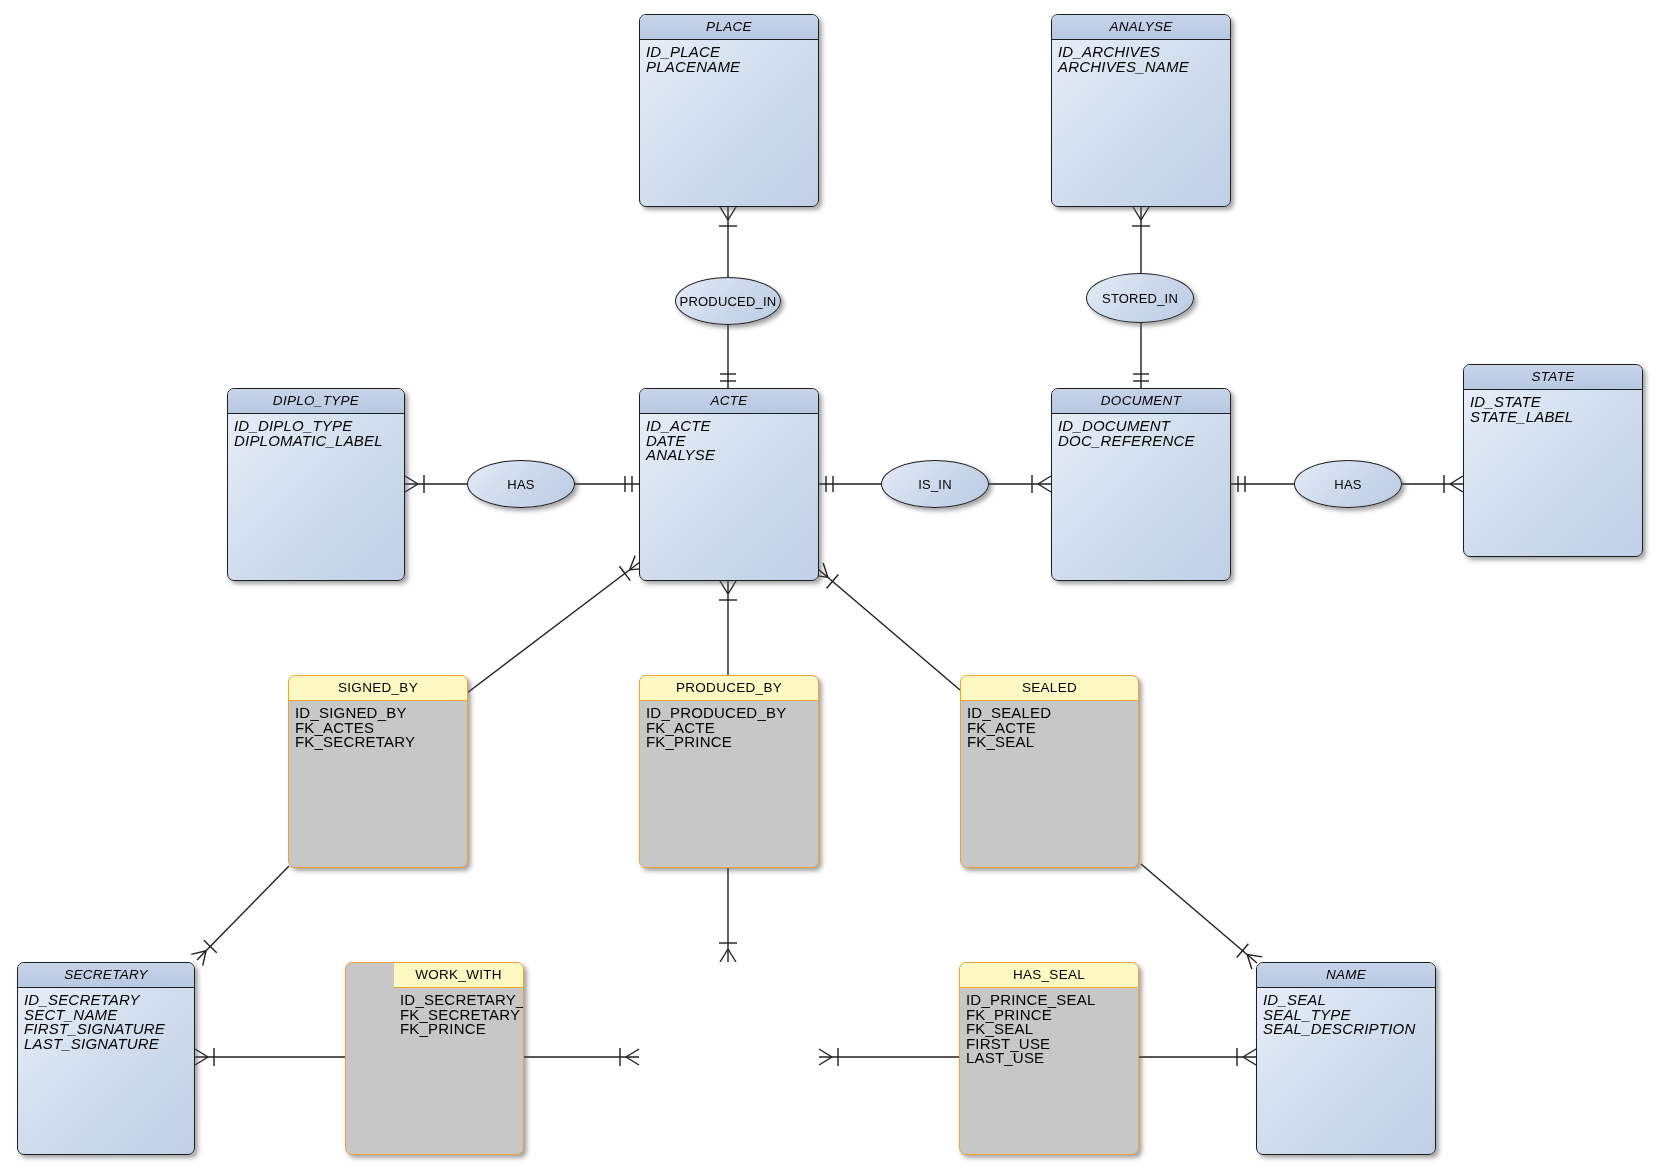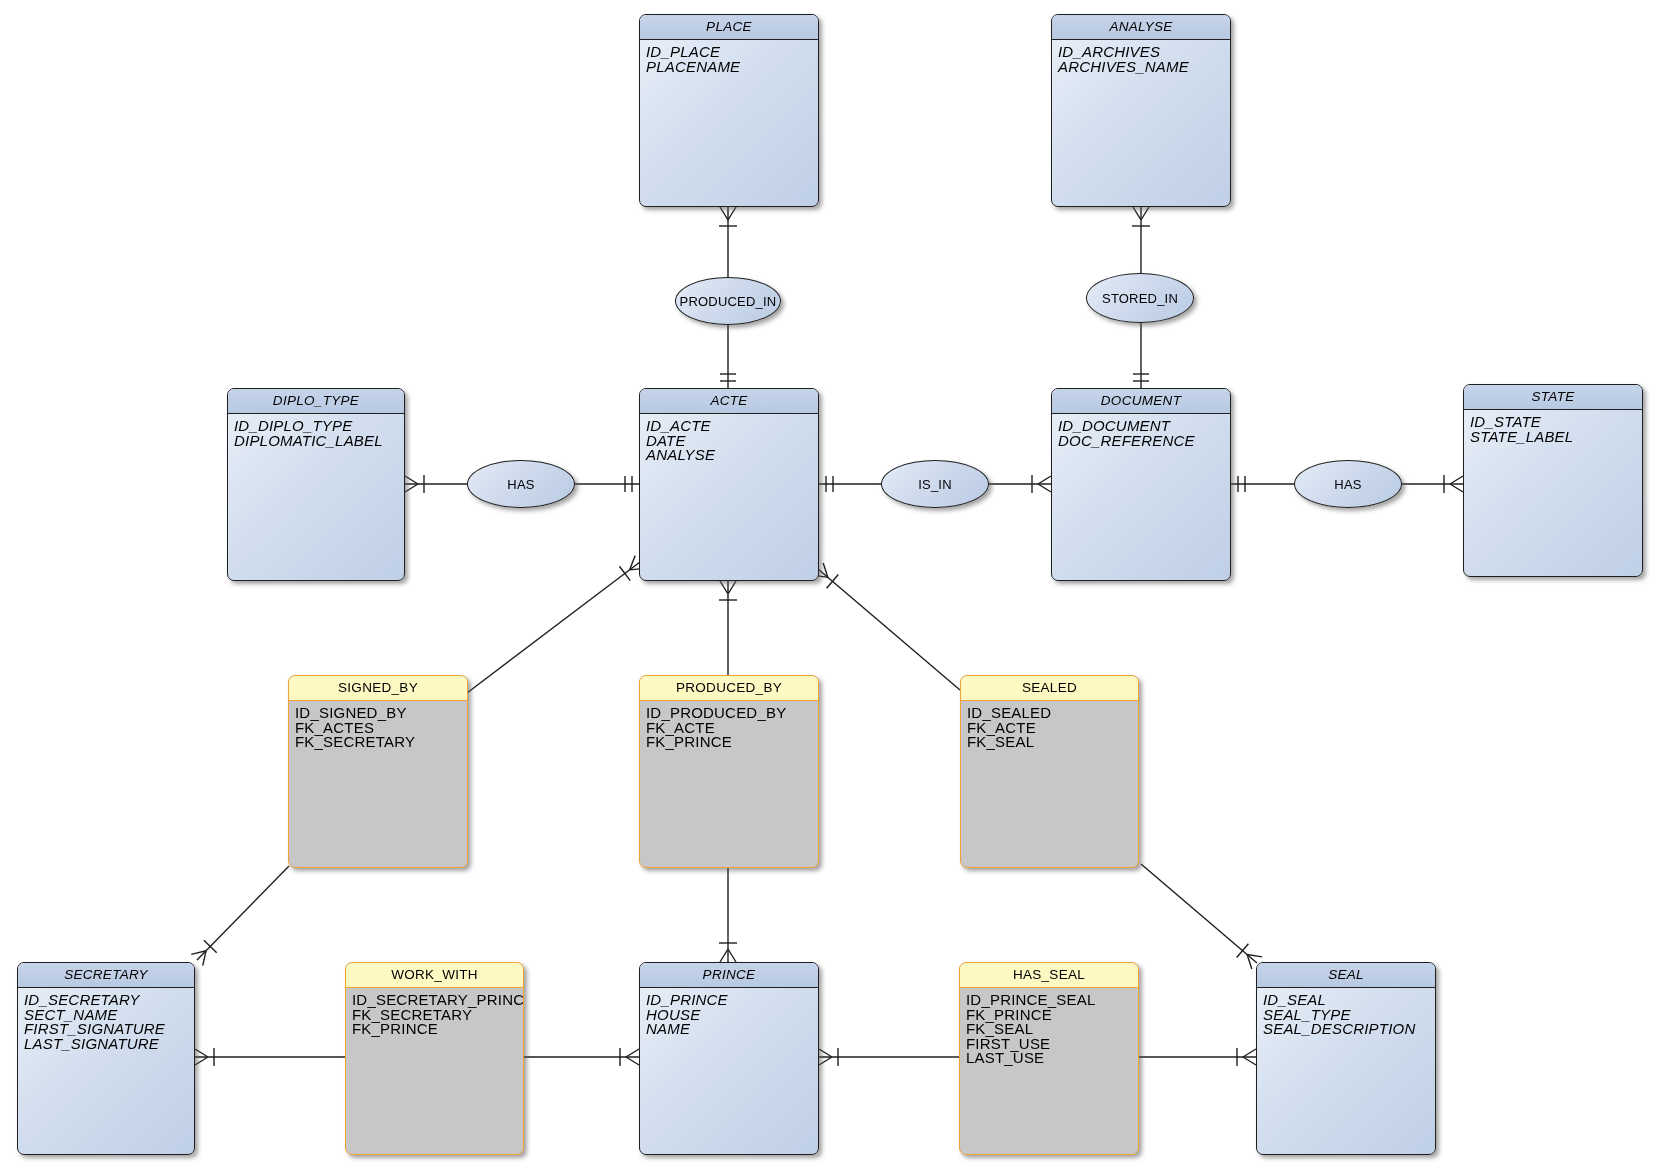--- a/index.html
+++ b/index.html
@@ -211,21 +211,21 @@
         <div class="attr-line">ANALYSE</div>
       </div>
     </div>
     <div class="node entity" style="left: 1051px; top: 388px; width: 180px; height: 193px;">
       <div class="node-header">DOCUMENT</div>
       <div class="node-attrs">
         <div class="attr-line">ID_DOCUMENT</div>
         <div class="attr-line">DOC_REFERENCE</div>
       </div>
     </div>
-    <div class="node entity" style="left: 1463px; top: 384px; width: 180px; height: 193px;">
+    <div class="node entity" style="left: 1463px; top: 364px; width: 180px; height: 193px;">
       <div class="node-header">STATE</div>
       <div class="node-attrs">
         <div class="attr-line">ID_STATE</div>
         <div class="attr-line">STATE_LABEL</div>
       </div>
     </div>
     <div class="node association" style="left: 288px; top: 675px; width: 180px; height: 193px;">
       <div class="node-header">SIGNED_BY</div>
       <div class="node-attrs">
         <div class="attr-line">ID_SIGNED_BY</div>
@@ -251,48 +251,40 @@
     </div>
     <div class="node entity" style="left: 17px; top: 962px; width: 178px; height: 193px;">
       <div class="node-header">SECRETARY</div>
       <div class="node-attrs">
         <div class="attr-line">ID_SECRETARY</div>
         <div class="attr-line">SECT_NAME</div>
         <div class="attr-line">FIRST_SIGNATURE</div>
         <div class="attr-line">LAST_SIGNATURE</div>
       </div>
     </div>
-    <div class="node association" style="left: 345px; top: 962px; width: 179px; height: 193px;">
+    <div class="node association" style="left: 345px; top: 962px; width: 179px; height: 193px; padding-left: 48px;">
       <div class="node-header">WORK_WITH</div>
       <div class="node-attrs">
         <div class="attr-line">ID_SECRETARY_PRINCE</div>
         <div class="attr-line">FK_SECRETARY</div>
         <div class="attr-line">FK_PRINCE</div>
-      </div>
-    </div>
-    <div class="node entity" style="left: 639px; top: 962px; width: 180px; height: 193px;">
-      <div class="node-header">PRINCE</div>
-      <div class="node-attrs">
-        <div class="attr-line">ID_PRINCE</div>
-        <div class="attr-line">HOUSE</div>
-        <div class="attr-line">NAME</div>
       </div>
     </div>
     <div class="node association" style="left: 959px; top: 962px; width: 180px; height: 193px;">
       <div class="node-header">HAS_SEAL</div>
       <div class="node-attrs">
         <div class="attr-line">ID_PRINCE_SEAL</div>
         <div class="attr-line">FK_PRINCE</div>
         <div class="attr-line">FK_SEAL</div>
         <div class="attr-line">FIRST_USE</div>
         <div class="attr-line">LAST_USE</div>
       </div>
     </div>
     <div class="node entity" style="left: 1256px; top: 962px; width: 180px; height: 193px;">
-      <div class="node-header">SEAL</div>
+      <div class="node-header">NAME</div>
       <div class="node-attrs">
         <div class="attr-line">ID_SEAL</div>
         <div class="attr-line">SEAL_TYPE</div>
         <div class="attr-line">SEAL_DESCRIPTION</div>
       </div>
     </div>
     <div class="rel" style="left: 675px; top: 277px; width: 106px; height: 48px;">
       <span class="rel-label">PRODUCED_IN</span>
     </div>
     <div class="rel" style="left: 1086px; top: 273px; width: 108px; height: 50px;">

